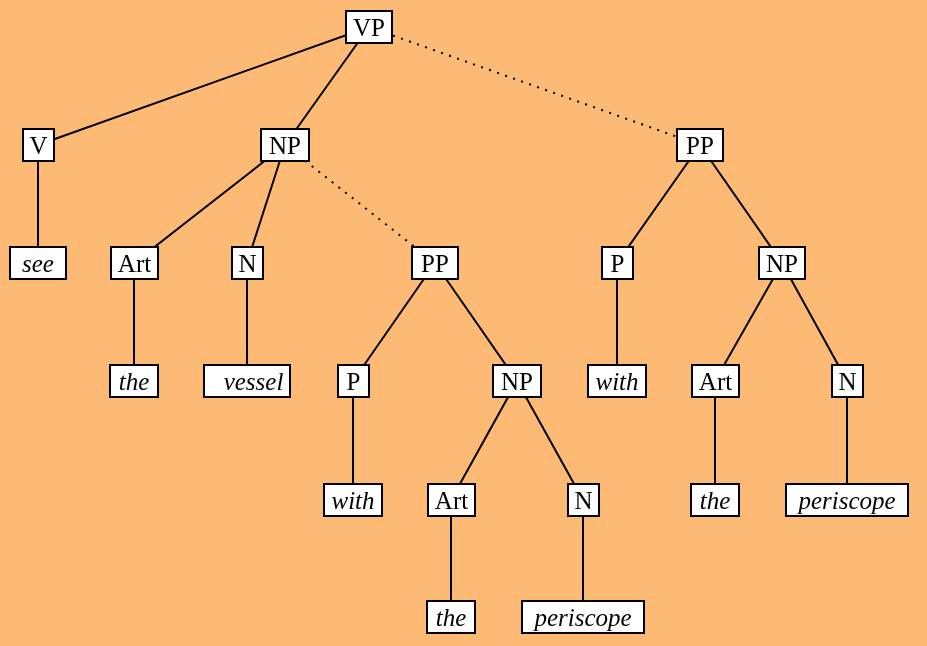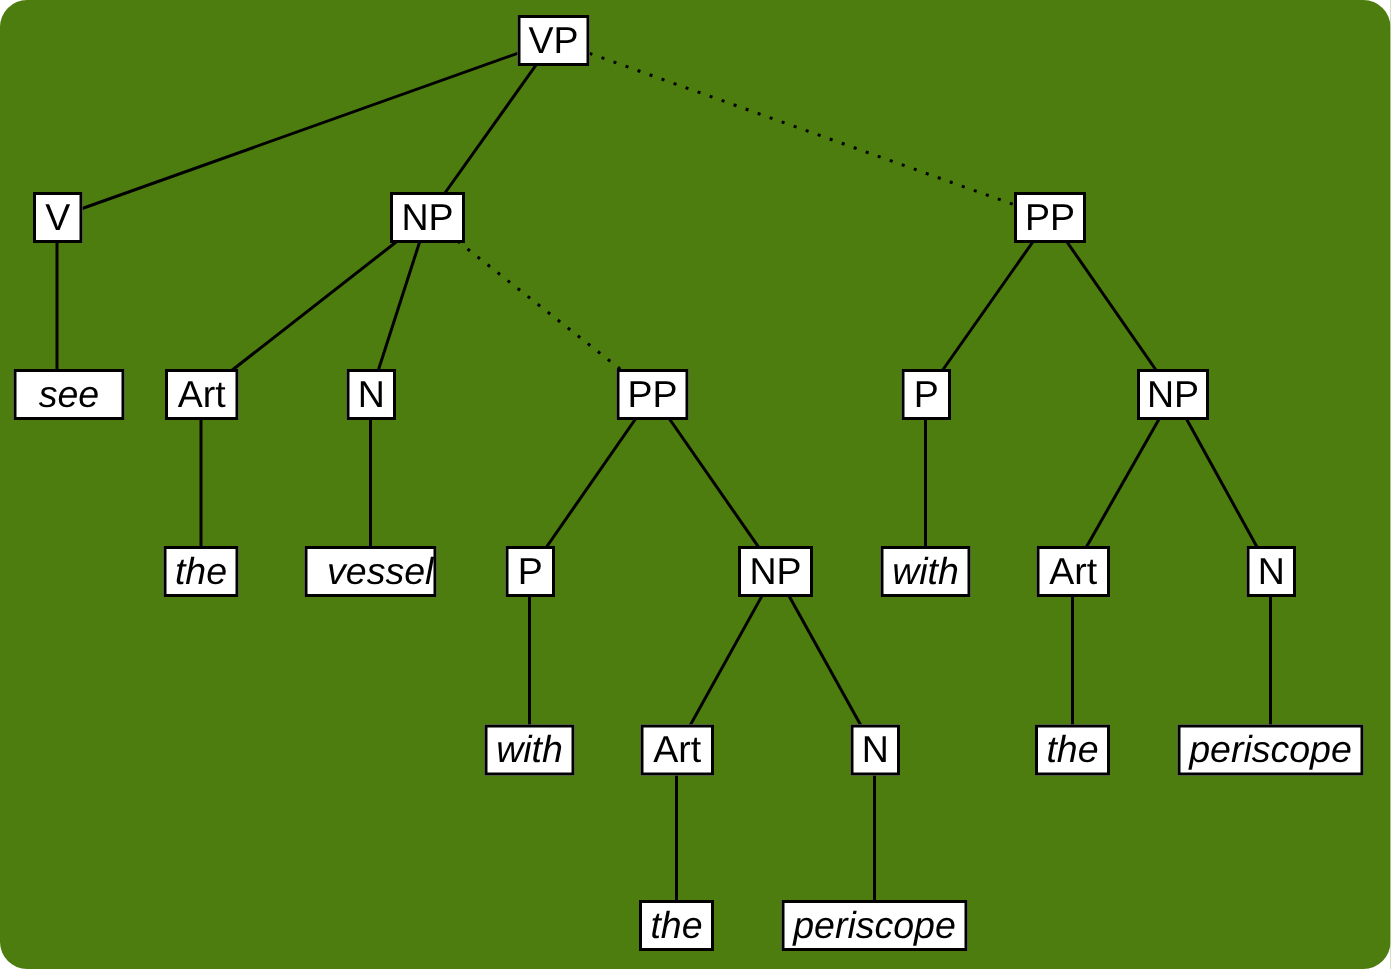--- a/index.html
+++ b/index.html
@@ -1,23 +1,22 @@
 <!DOCTYPE html>
 <html><head>
 <meta charset="utf-8">
 <style>
   html, body { margin: 0; padding: 0; background: #ffffff; }
   .stage {
     position: relative;
     width: 927px;
     height: 646px;
-    background: #4d7c0f;
-    font-family: Liberation Sans, sans-serif;
+    background: #fdba74;
+    font-family: Liberation Serif, serif;
     overflow: hidden;
-    border-radius: 18px;
   }
   svg.edges { position: absolute; left: 0; top: 0; }
   line.edge { stroke: #000000; stroke-width: 2; }
   line.edge.dotted { stroke-dasharray: 2 6.5; }
   .node {
     position: absolute;
     height: 34px;
     box-sizing: border-box;
     border: 2px solid #000000;
     background: #ffffff;
@@ -60,21 +59,21 @@
     <line class="edge" x1="782" y1="263" x2="847" y2="381"></line>
     <line class="edge" x1="715" y1="381" x2="715" y2="500"></line>
     <line class="edge" x1="847" y1="381" x2="847" y2="500"></line>
   </svg>
 
   <div class="node" style="left:345px; top:10px;  width:48px;">VP</div>
   <div class="node" style="left:22px;  top:128px; width:33px;">V</div>
   <div class="node" style="left:260px; top:128px; width:50px;">NP</div>
   <div class="node" style="left:676px; top:128px; width:48px;">PP</div>
 
-  <div class="node terminal" style="left:9px;   top:246px; width:74px;">see</div>
+  <div class="node terminal" style="left:9px;   top:246px; width:58px;">see</div>
   <div class="node" style="left:110px; top:246px; width:49px;">Art</div>
   <div class="node" style="left:231px; top:246px; width:33px;">N</div>
   <div class="node" style="left:411px; top:246px; width:48px;">PP</div>
   <div class="node" style="left:601px; top:246px; width:33px;">P</div>
   <div class="node" style="left:758px; top:246px; width:48px;">NP</div>
 
   <div class="node terminal" style="left:109px; top:364px; width:50px;">the</div>
   <div class="node terminal" style="left:203px; top:364px; width:88px;padding-left:13px;">vessel</div>
   <div class="node" style="left:337px; top:364px; width:33px;">P</div>
   <div class="node" style="left:492px; top:364px; width:50px;">NP</div>

